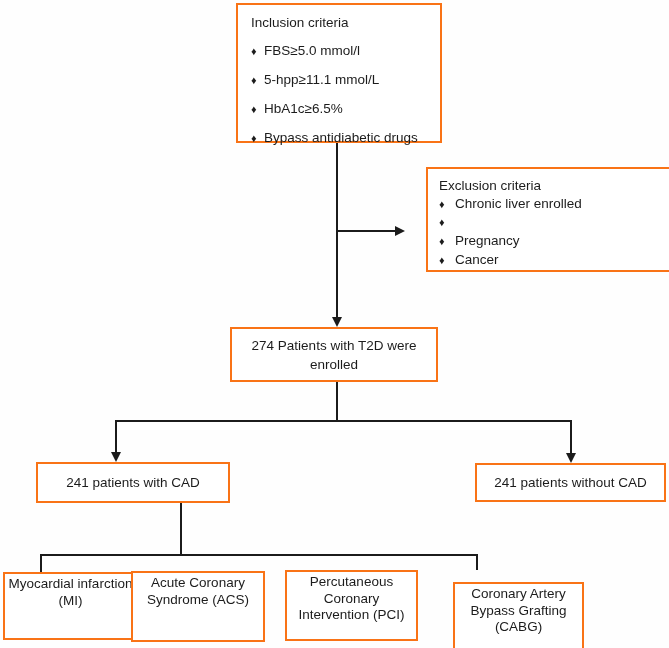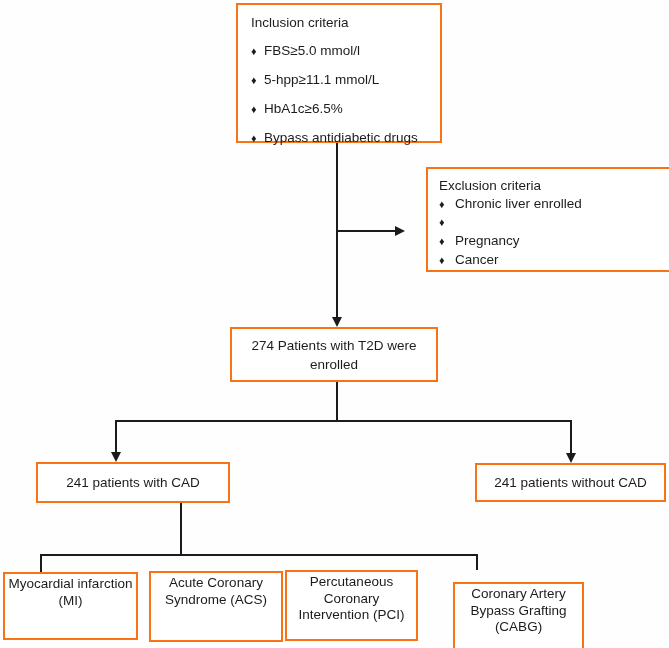--- a/index.html
+++ b/index.html
@@ -115,21 +115,21 @@
     <span>241 patients with CAD</span>
   </div>
 
   <div class="box center-box" style="left:475px;top:463px;width:191px;height:39px;justify-content:center;">
     <span>241 patients without CAD</span>
   </div>
 
   <div class="box outcome-box" style="left:3px;top:572px;width:135px;height:68px;">
     <span>Myocardial infarction (MI)</span>
   </div>
-  <div class="box outcome-box" style="left:149px;top:571px;width:134px;height:71px;">
+  <div class="box outcome-box" style="left:131px;top:571px;width:134px;height:71px;">
     <span>Acute Coronary Syndrome (ACS)</span>
   </div>
   <div class="box outcome-box" style="left:285px;top:570px;width:133px;height:71px;">
     <span>Percutaneous Coronary Intervention (PCI)</span>
   </div>
   <div class="box outcome-box" style="left:427px;top:582px;width:131px;height:72px;margin-left:26px;">
     <span>Coronary Artery Bypass Grafting (CABG)</span>
   </div>
 
   <div class="vline" style="left:336px;top:143px;height:176px;"></div>

